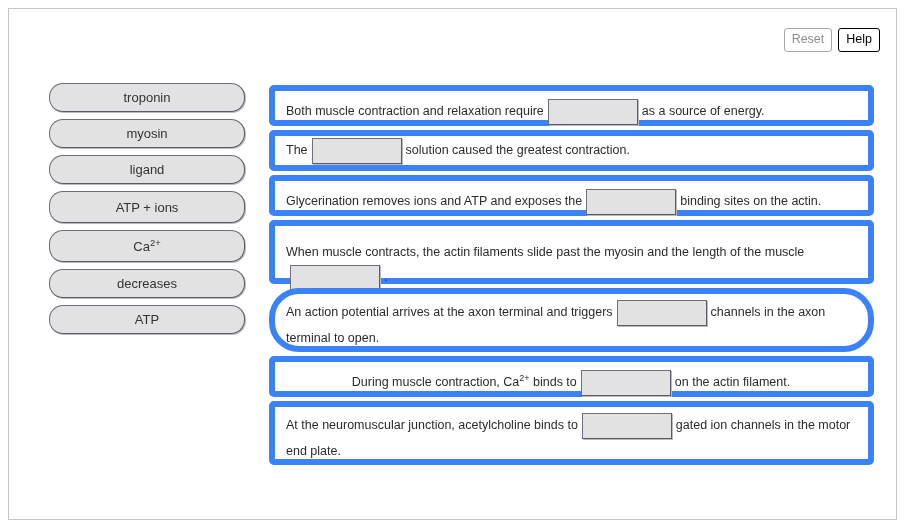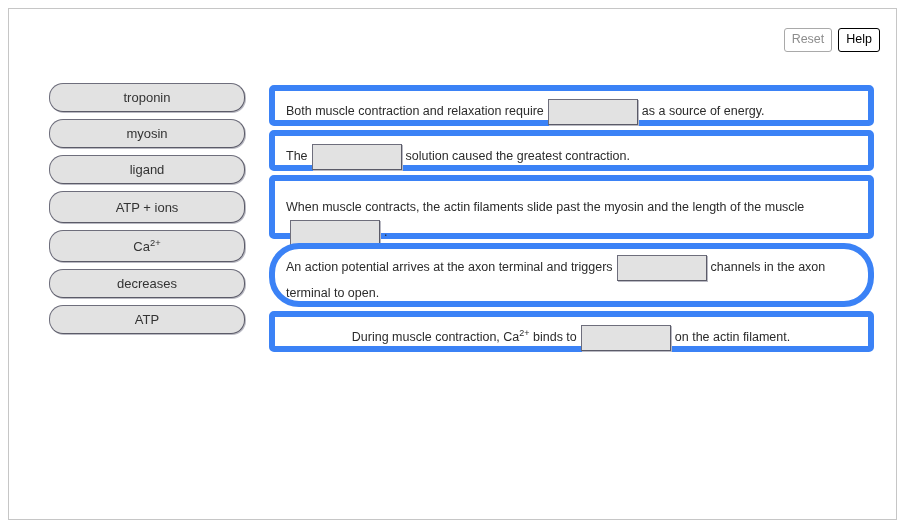--- a/index.html
+++ b/index.html
@@ -119,21 +119,21 @@
     border: 1px solid #6e6e7c;
     border-right-color: #5b5b68;
     border-bottom-color: #5b5b68;
     box-shadow: 1px 1px 0 0 #b9b9c2;
     box-sizing: border-box;
     margin: 0 4px;
     cursor: pointer;
   }
   
   .s-0 { height: 41px; padding-top: 7px; }
-  .s-1 { height: 41px; padding-top: 7px; }
+  .s-1 { height: 41px; padding-top: 1px; }
   .s-2 { height: 41px; padding-top: 7px; }
   .s-3 { height: 64px; padding-top: 14px; line-height: 25px; }
   .s-4 { height: 64px; padding-top: 6px; line-height: 25px; border-radius: 30px; }
   .s-5 { height: 41px; padding-top: 7px; text-align: center; }
   .s-6 { height: 64px; padding-top: 6px; line-height: 25px; }
 </style>
 </head>
 <body>
 
 <div class="page-frame">
@@ -163,18 +163,20 @@
         <span>decreases</span>
       </div>
       <div class="tile">
         <span>ATP</span>
       </div>
     </div>
 
   <div class="statements">
       <div class="statement s-0"><span class="frag">Both muscle contraction and relaxation require</span><span class="dropzone"></span><span class="frag">as a source of energy.</span></div>
       <div class="statement s-1"><span class="frag">The</span><span class="dropzone"></span><span class="frag">solution caused the greatest contraction.</span></div>
+      <div class="statement s-2"><span class="frag">Glycerination removes ions and ATP and exposes the</span><span class="dropzone"></span><span class="frag">binding sites on the actin.</span></div>
       <div class="statement s-3"><span class="frag">When muscle contracts, the actin filaments slide past the myosin and the length of the muscle</span><br><span class="dropzone"></span><span class="frag">.</span></div>
       <div class="statement s-4"><span class="frag">An action potential arrives at the axon terminal and triggers</span><span class="dropzone"></span><span class="frag">channels in the axon</span><br><span class="frag">terminal to open.</span></div>
       <div class="statement s-5"><span class="frag">During muscle contraction, Ca<sup>2+</sup> binds to</span><span class="dropzone"></span><span class="frag">on the actin filament.</span></div>
+      <div class="statement s-6"><span class="frag">At the neuromuscular junction, acetylcholine binds to</span><span class="dropzone"></span><span class="frag">gated ion channels in the motor</span><br><span class="frag">end plate.</span></div>
     </div>
 
 </div>
 
 </body></html>

